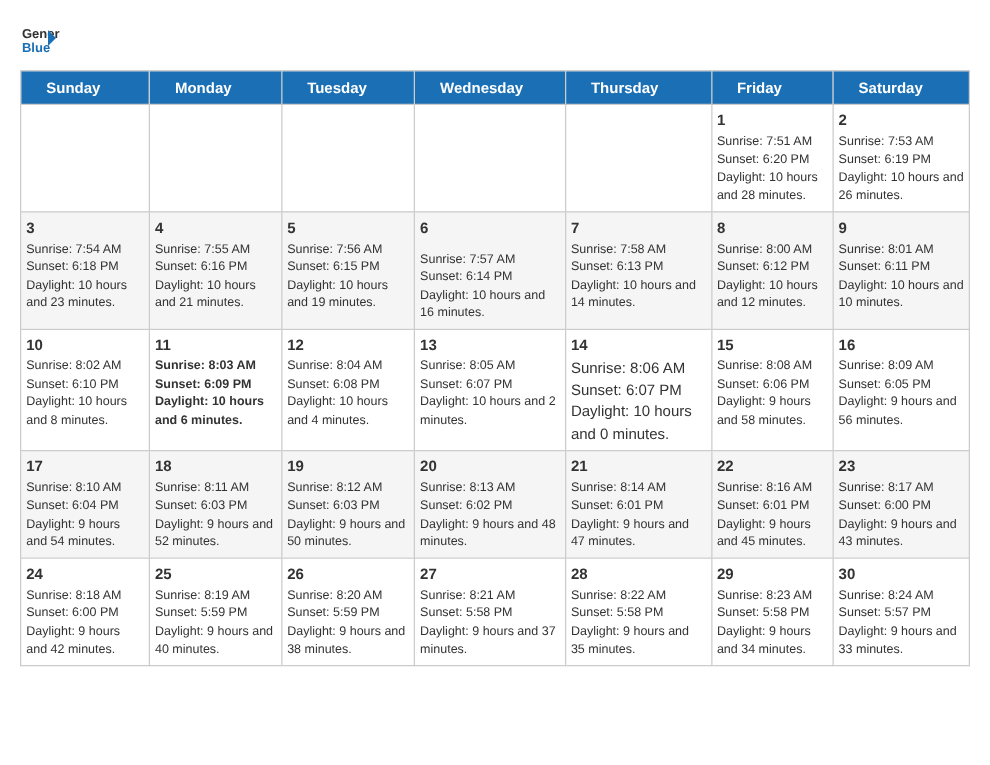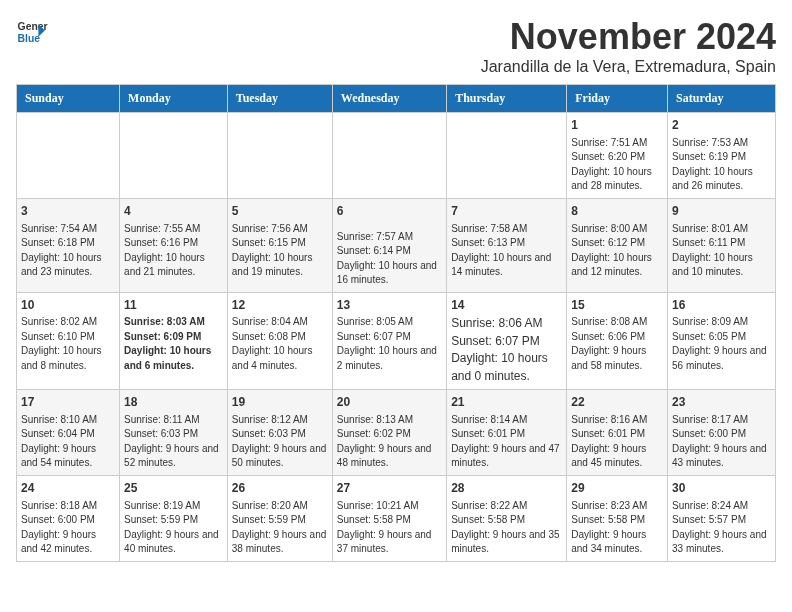--- a/index.html
+++ b/index.html
@@ -40,26 +40,25 @@
     table {
       width: 100%;
       border-collapse: collapse;
       font-size: 11px;
     }
     thead tr {
       background-color: #1a6fb5;
       color: #fff;
     }
     thead th {
-      padding: 6px 8px;
+      padding: 6px 20px;
       text-align: left;
       font-size: 12px;
       font-weight: bold;
       border: 1px solid #ccc;
-      font-family: Liberation Serif, serif;
     }
     tbody tr {
       vertical-align: top;
     }
     tbody td {
       border: 1px solid #ccc;
       padding: 4px;
       height: 85px;
       vertical-align: top;
       background: #fff;
@@ -82,24 +81,20 @@
 </head>
 <body>
 
 <div class="header-section">
   <div class="logo">
     <svg class="logo-icon" viewBox="0 0 40 40">
       <text x="2" y="18" font-size="13" font-weight="bold" fill="#333">General</text>
       <text x="2" y="32" font-size="13" font-weight="bold" fill="#1a6fb5">Blue</text>
       <polygon points="28,10 36,18 28,26" fill="#1a6fb5"></polygon>
     </svg>
-  </div>
-  <div class="title-section">
-    <div class="month-title">November 2024</div>
-    <div class="location-title">Jarandilla de la Vera, Extremadura, Spain</div>
   </div>
 </div>
 
 <table>
   <thead>
     <tr>
     <th>Sunday</th>
         <th>Monday</th>
         <th>Tuesday</th>
         <th>Wednesday</th>
@@ -274,21 +269,21 @@
 Daylight: 9 hours and 40 minutes.</div>
         </td>
         <td>
           <div class="day-num">26</div>
           <div style="white-space: pre-line; font-size: 10px; line-height: 1.45;">Sunrise: 8:20 AM
 Sunset: 5:59 PM
 Daylight: 9 hours and 38 minutes.</div>
         </td>
         <td>
           <div class="day-num">27</div>
-          <div style="white-space: pre-line; font-size: 10px; line-height: 1.45;">Sunrise: 10:21 AM
+          <div style="white-space: pre-line; font-size: 10px; line-height: 1.45;">Sunrise: 8:21 AM
 Sunset: 5:58 PM
 Daylight: 9 hours and 37 minutes.</div>
         </td>
         <td>
           <div class="day-num">28</div>
           <div style="white-space: pre-line; font-size: 10px; line-height: 1.45;">Sunrise: 8:22 AM
 Sunset: 5:58 PM
 Daylight: 9 hours and 35 minutes.</div>
         </td>
         <td>

